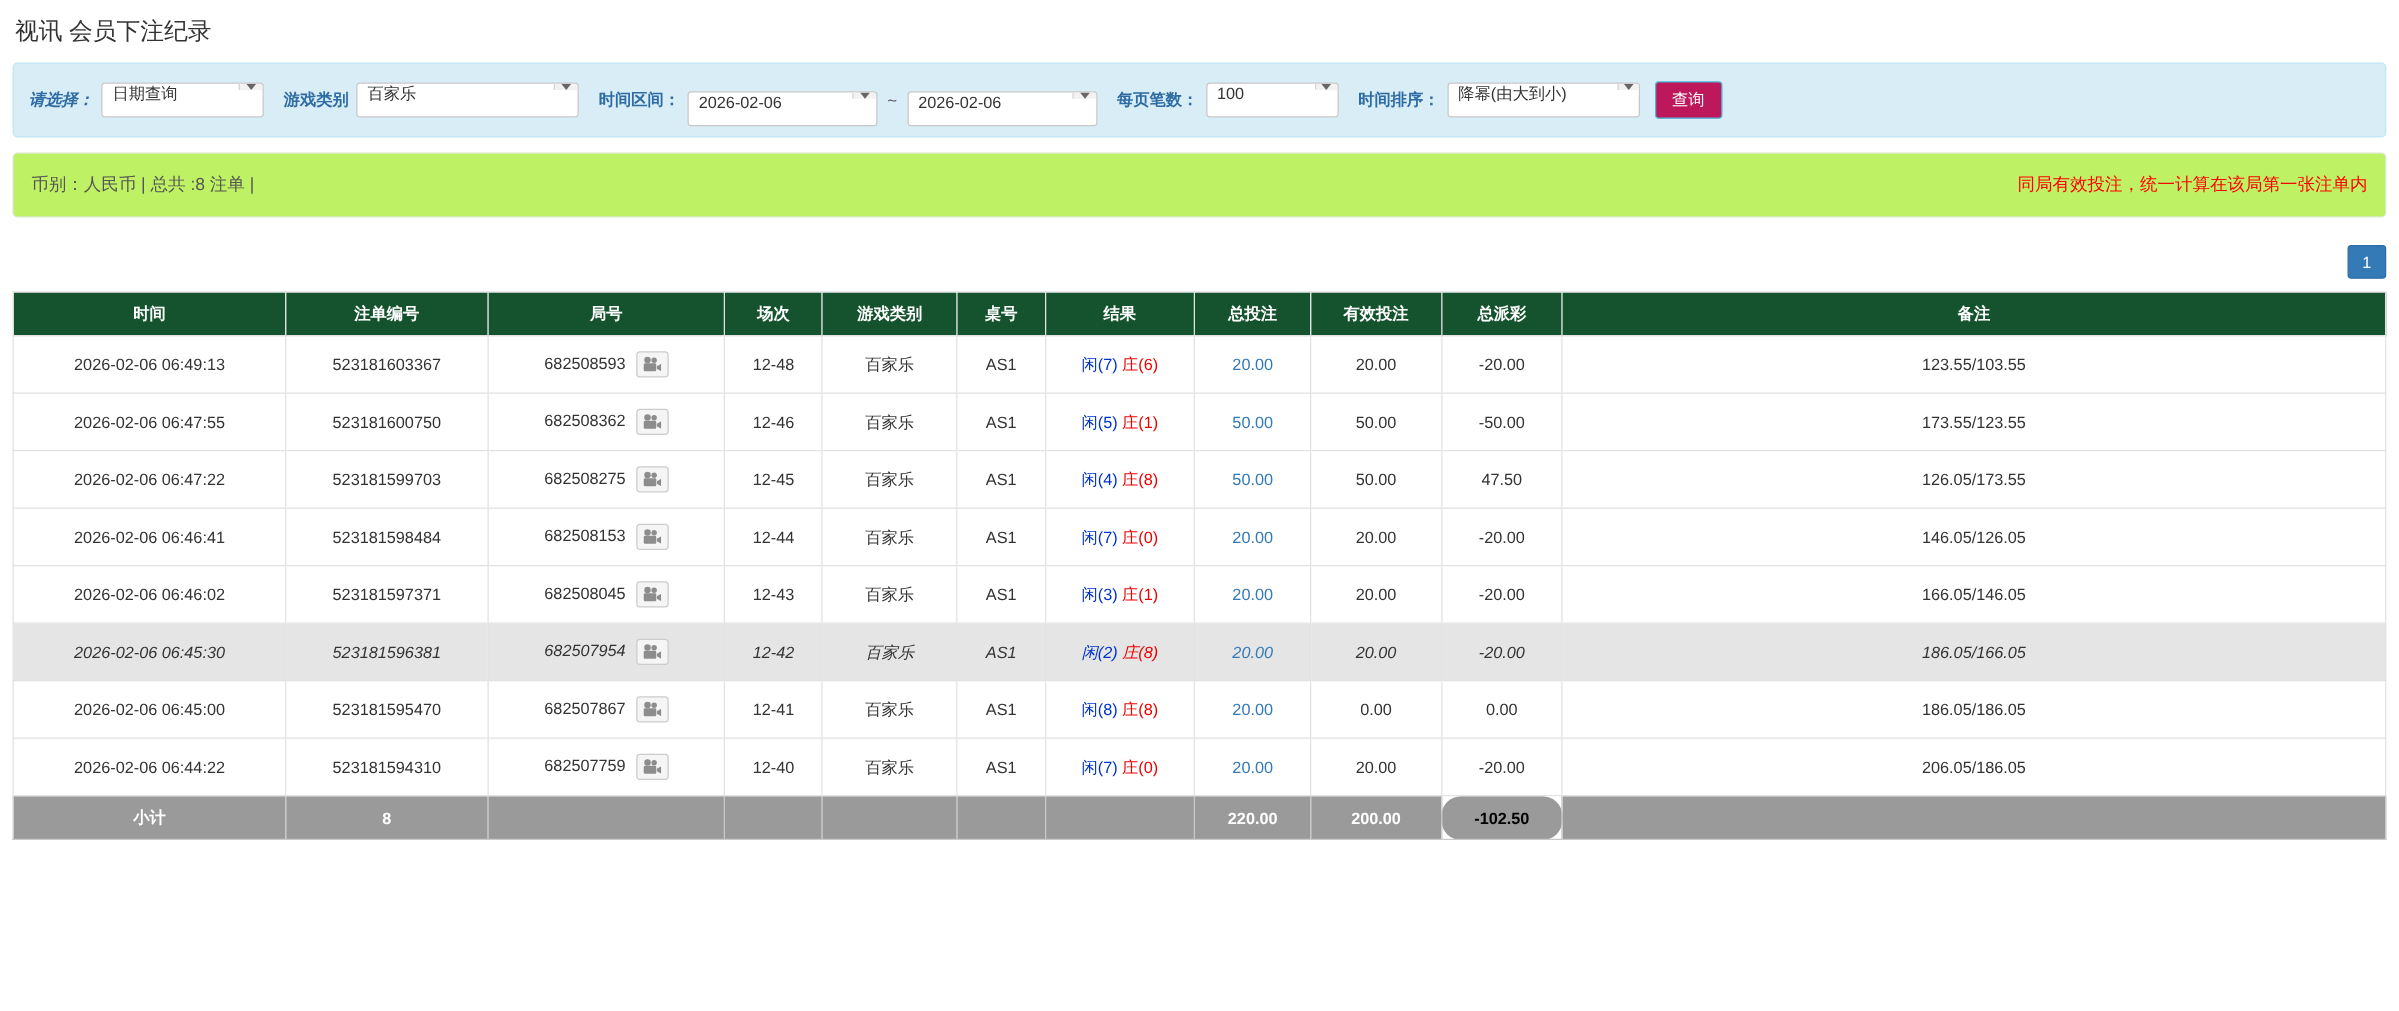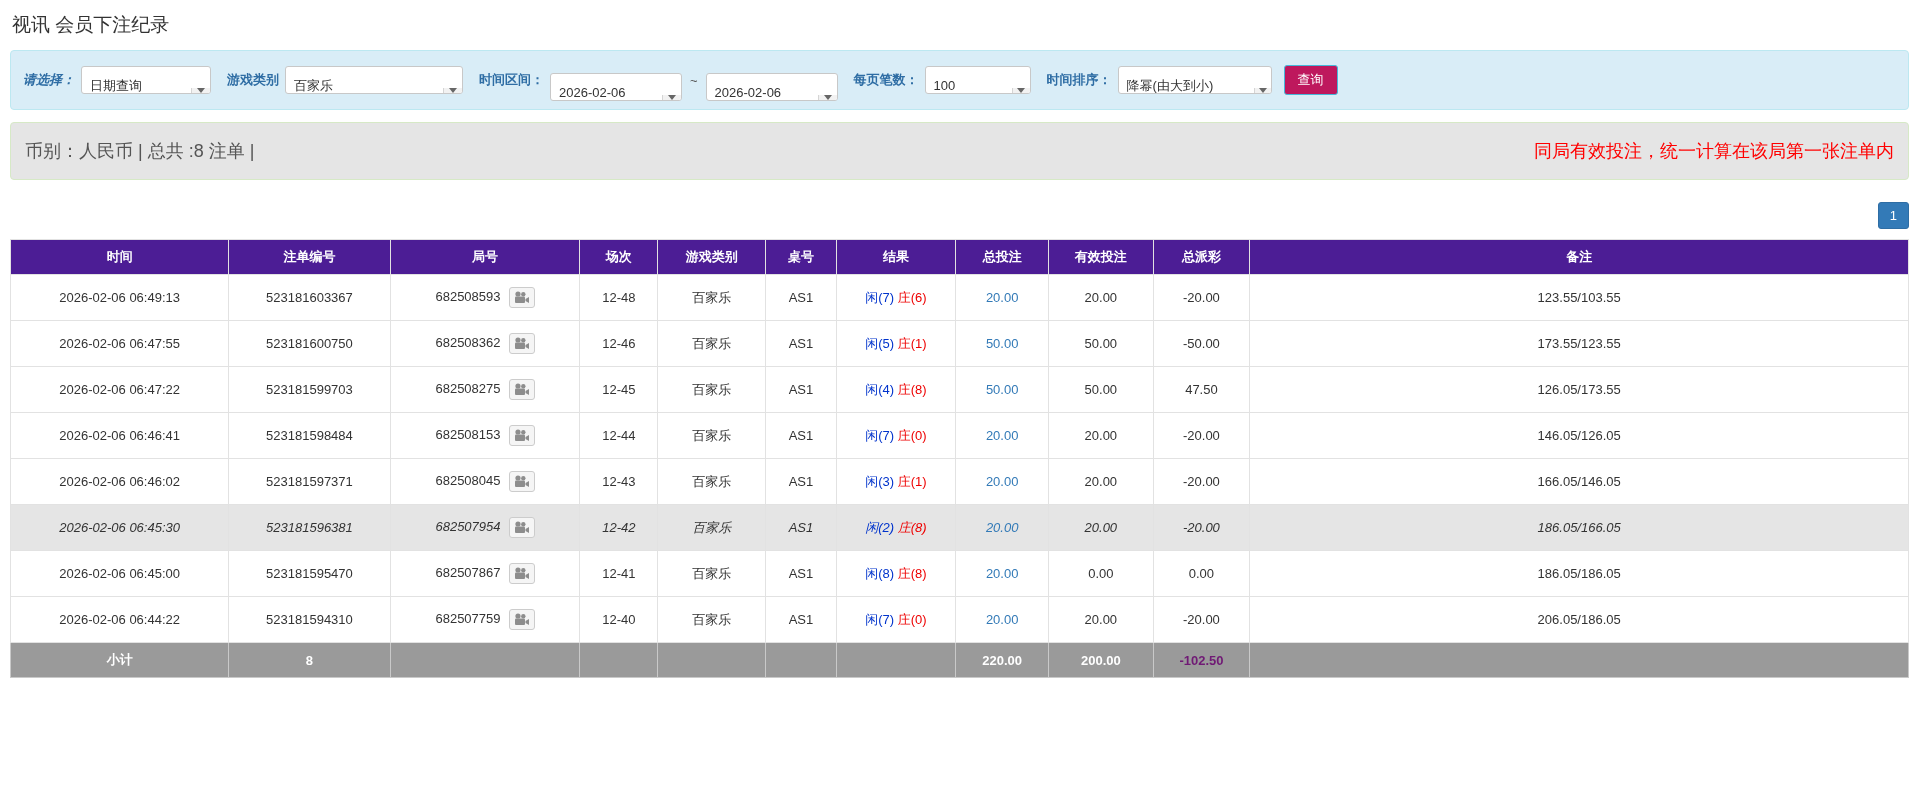--- a/index.html
+++ b/index.html
@@ -21,21 +21,21 @@
     padding: 8px 12px;
     display: flex;
     align-items: center;
     gap: 6px;
     font-size: 13px;
   }
   .filter-label { color: #2e6da4; font-weight: bold; white-space: nowrap; margin-left: 10px; }
   .filter-label:first-child { margin-left: 0; font-style: italic; }
   .combo {
     display: inline-flex;
-    align-items: flex-end;
+    align-items: flex-start;
     background: #fff;
     border: 1px solid #c8c8c8;
     border-radius: 3px;
     height: 28px;
     overflow: hidden;
   }
   .combo input {
     border: none; outline: none;
     padding: 0 8px;
     font-size: 13px;
@@ -53,47 +53,47 @@
     cursor: pointer; padding: 0;
   }
   .tri {
     width: 0; height: 0;
     border-left: 4px solid transparent;
     border-right: 4px solid transparent;
     border-top: 5px solid #666;
   }
   .w-select { width: 130px; }
   .w-game { width: 178px; }
-  .w-date { width: 132px; margin-top: 14px; }
+  .w-date { width: 152px; margin-top: 14px; }
   .w-size { width: 106px; }
   .w-sort { width: 154px; gap: 21px; }
   .tilde { color: #555; padding: 0 2px; }
   .search-btn {
     background: #be185d;
     border: 1px solid #46b8da;
     color: #fff;
     font-size: 13px;
     font-family: inherit;
     padding: 5px 13px;
     border-radius: 3px;
     cursor: pointer;
     margin-left: 6px;
   }
 
   
   .summary-bar {
     margin-top: 12px;
-    background: #e5e5e5;
+    background: #bef264;
     border: 1px solid #d6e9c6;
     border-radius: 4px;
     padding: 16px 14px;
     display: flex;
     justify-content: space-between;
     align-items: center;
-    font-size: 18px;
+    font-size: 14px;
   }
   .summary-left { color: #555; }
   .summary-right { color: #ff0000; }
 
   
   .pagination { text-align: right; margin: 22px 0 10px 0; }
   .page-btn {
     background: #337ab7;
     border: 1px solid #2e6da4;
     color: #fff;
@@ -105,21 +105,21 @@
   }
 
   
   table.bets {
     width: 100%;
     border-collapse: collapse;
     font-size: 13px;
     table-layout: fixed;
   }
   table.bets th {
-    background: #4c1d95;
+    background: #14532d;
     color: #fff;
     font-weight: bold;
     padding: 8px 16px;
     border: 1px solid #e2e2e2;
     text-align: center;
   }
   table.bets td {
     border: 1px solid #e2e2e2;
     padding: 12px 6px;
     text-align: center;
@@ -132,21 +132,21 @@
   .banker { color: #ee0000; }
   .link-blue { color: #337ab7; text-decoration: none; cursor: pointer; }
   .neg { color: #ff0000; }
   table.bets tfoot td {
     background: #9a9a9a;
     color: #fff;
     font-weight: bold;
     padding: 8px 6px;
     border: 1px solid #c9c9c9;
   }
-  table.bets tfoot td.neg { color: #701a75; }
+  table.bets tfoot td.neg { color: #000000; border-radius: 16px; }
   .video-btn {
     display: inline-flex;
     align-items: center;
     justify-content: center;
     width: 26px; height: 21px;
     background: #f5f5f5;
     border: 1px solid #ccc;
     border-radius: 3px;
     margin-left: 8px;
     vertical-align: middle;

